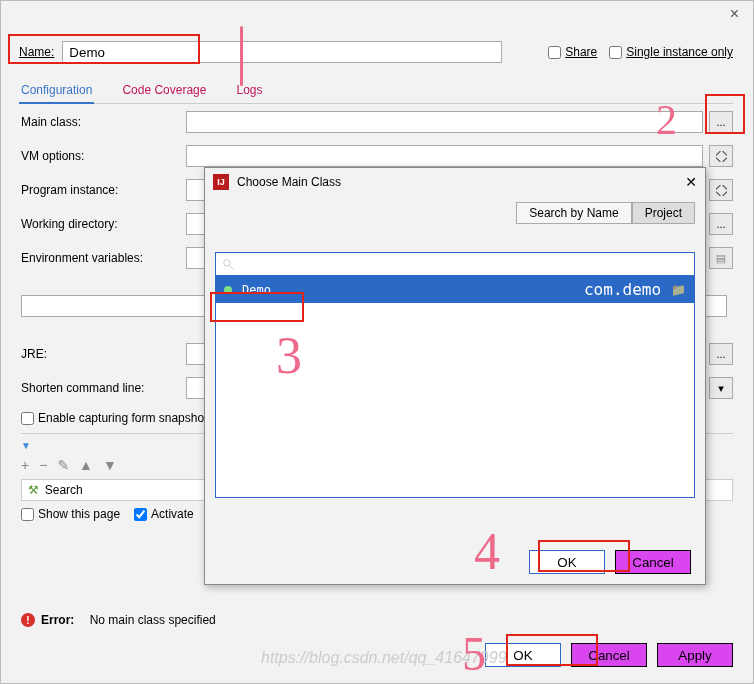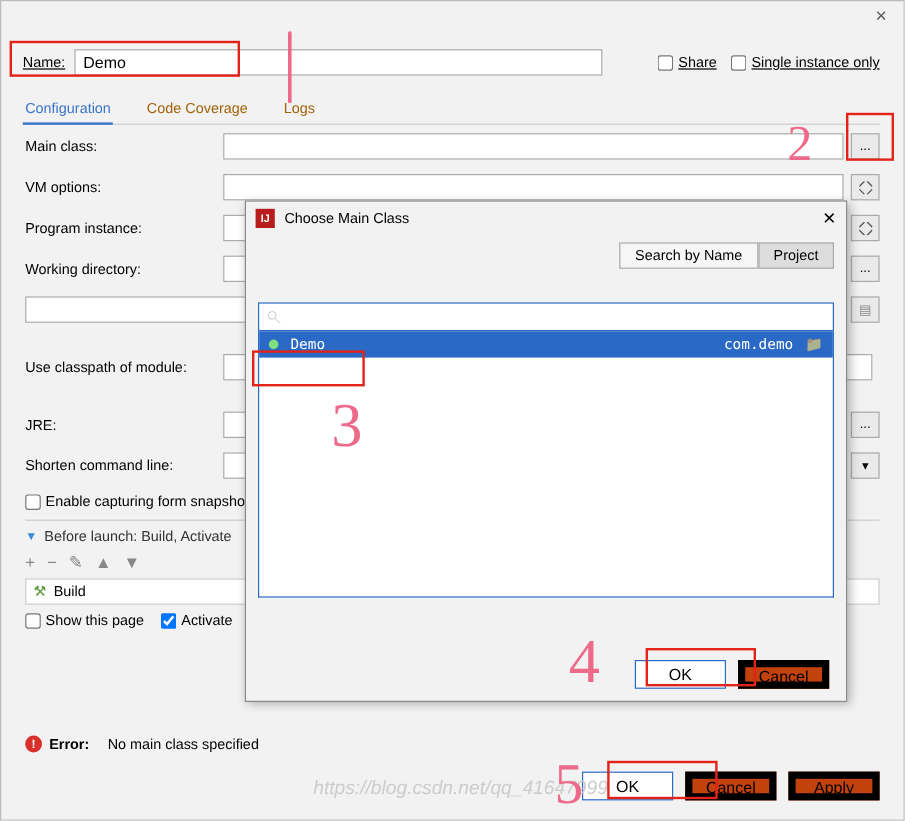--- a/index.html
+++ b/index.html
@@ -6,57 +6,57 @@
 body { background: #fff; width: 754px; height: 684px; position: relative; overflow: hidden; font-size: 12px; color: #000; }
 .window { position: absolute; inset: 0; border: 1px solid #bbb; background: #f2f2f2; }
 .close-x { position: absolute; top: 4px; right: 14px; font-size: 16px; color: #555; }
 .name-row { position: absolute; top: 40px; left: 18px; right: 20px; display: flex; align-items: center; gap: 8px; }
 .name-row label { text-decoration: underline; }
 .name-input { width: 440px; height: 22px; border: 1px solid #aaa; background: #fff; padding: 0 6px; }
 .chk-row { margin-left: auto; display: flex; gap: 12px; align-items: center; }
 .chk { display: flex; align-items: center; gap: 4px; }
 .chk input { width: 13px; height: 13px; }
 .tabs { position: absolute; top: 80px; left: 18px; right: 20px; display: flex; gap: 26px; border-bottom: 1px solid #ccc; padding-bottom: 4px; }
-.tab { color: #a16207; padding: 2px 2px; }
+.tab { color: #be185d; padding: 2px 2px; }
 .tab.active { color: #3a74c8; border-bottom: 2px solid #3a74c8; margin-bottom: -5px; }
 .form { position: absolute; top: 110px; left: 20px; right: 20px; }
 .frow { display: flex; align-items: center; margin-bottom: 12px; height: 22px; }
 .frow .lbl { width: 165px; }
 .frow .inp { flex: 1; height: 22px; border: 1px solid #aaa; background: #fff; margin-right: 6px; }
 .sbtn { width: 24px; height: 22px; border: 1px solid #aaa; background: #eaeaea; display: inline-flex; align-items: center; justify-content: center; font-size: 11px; }
 .sbtn.expand svg { width: 11px; height: 11px; }
 hr.sep { border: none; border-top: 1px solid #ccc; margin: 8px 0 6px; }
 .before-header { color: #333; display: flex; align-items: center; gap: 6px; font-size: 12px; }
 .before-header .tri { color: #3a8adc; font-size: 10px; }
 .toolbar { display: flex; gap: 10px; margin: 6px 0; color: #888; font-size: 14px; }
 .build-row { background: #fff; border: 1px solid #ccc; padding: 3px 6px; display: flex; align-items: center; gap: 6px; }
 .build-row .ham { color: #5a9a3a; }
 .after-chk { display: flex; gap: 14px; margin-top: 6px; }
 .err { position: absolute; bottom: 56px; left: 20px; display: flex; align-items: center; gap: 6px; }
 .err-ic { width: 14px; height: 14px; border-radius: 50%; background: #d9302c; color: #fff; display: flex; align-items: center; justify-content: center; font-size: 10px; font-weight: bold; }
 .btns { position: absolute; bottom: 16px; right: 20px; display: flex; gap: 10px; }
-.btn { min-width: 76px; height: 24px; border: 6px solid #000000; background: #c2410c; }
+.btn { min-width: 76px; height: 24px; border: 1px solid #000000; background: #d946ef; }
 .btn.primary { border: 1px solid #2a6ac6; background: #fff; }
 .watermark { position: absolute; bottom: 16px; left: 260px; color: #ccc; font-size: 16px; font-style: italic; pointer-events: none; }
 
 
 .modal { position: absolute; top: 167px; left: 204px; width: 502px; height: 418px; background: #f2f2f2; border: 1px solid #888; box-shadow: 2px 2px 8px rgba(0,0,0,.3); }
 .modal-title { display: flex; align-items: center; gap: 8px; padding: 6px 8px; }
 .modal-title .ij { width: 16px; height: 16px; background: #b91c1c; color: #fff; display: flex; align-items: center; justify-content: center; font-size: 9px; font-weight: bold; }
 .modal-close { margin-left: auto; font-size: 14px; }
 .modal-tabs { display: flex; margin: 6px 10px 0; justify-content: flex-end; }
 .mtab { border: 1px solid #aaa; padding: 3px 12px; background: #f6f6f6; font-size: 12px; }
 .mtab.inactive { background: #ddd; }
 .inc-chk { position: absolute; top: 68px; right: 12px; display: flex; align-items: center; gap: 4px; }
 .search-wrap { margin: 28px 10px 0; border: 1px solid #2a6ac6; background: #fff; height: 24px; display: flex; align-items: center; padding: 0 6px; }
 .search-wrap svg { width: 13px; height: 13px; opacity: .5; }
 .result-list { margin: 0 10px; background: #fff; border: 1px solid #2a6ac6; border-top: none; height: 222px; }
 .result-item { background: #2a6ac6; color: #fff; display: flex; align-items: center; padding: 4px 8px; gap: 10px; }
 .result-item .cls-ic { width: 8px; height: 8px; border-radius: 50%; background: #7fe07f; }
-.result-item .pkg { margin-left: auto; font-family: monospace; font-size: 12px; }
+.result-item .pkg { margin-left: auto; font-family: monospace; font-size: 16px; }
 .modal-btns { position: absolute; bottom: 10px; right: 14px; display: flex; gap: 10px; }
 
 
 .ann-box { position: absolute; border: 2px solid #e2231a; pointer-events: none; }
 .ann-txt { position: absolute; font-family: "Comic Sans MS", cursive; color: #ed6a8a; font-size: 42px; pointer-events: none; }
 .ann-line { position: absolute; background: #ed6a8a; pointer-events: none; }
 </style>
 </head>
 <body>
 
@@ -107,58 +107,57 @@
             <path d="M0 4 L4 0 M6 0 L10 4 M0 6 L4 10 M6 10 L10 6" stroke="#555" fill="none"></path>
           </svg>
         </button>
       </div>
     <div class="frow">
         <span class="lbl">Working directory:</span>
         <input class="inp" style="">
         <button class="sbtn">...</button>
       </div>
     <div class="frow">
+        <span class="lbl">Environment variables:</span>
         <input class="inp" style="">
         <button class="sbtn" style="color:#888">▤</button>
       </div>
     <div style="height:14px"></div>
     <div class="frow">
-        <span class="lbl">Use classpath of module:</span>
         <input class="inp" style="">
       </div>
     <div style="height:14px"></div>
     <div class="frow">
         <span class="lbl">JRE:</span>
         <input class="inp" style="">
         <button class="sbtn">...</button>
       </div>
     <div class="frow">
         <span class="lbl">Shorten command line:</span>
         <input class="inp" style="">
         <button class="sbtn">▾</button>
       </div>
     <label class="chk">
         <input type="checkbox" style="">
         <span>Enable capturing form snapshots</span>
       </label>
     <hr class="sep">
     <div class="before-header">
         <span class="tri">▼</span>
-        <span>Before launch: Build, Activate</span>
       </div>
     <div class="toolbar">
       <span>+</span>
       <span>−</span>
       <span>✎</span>
       <span>▲</span>
       <span>▼</span>
     </div>
     <div class="build-row">
         <span class="ham">⚒</span>
-        <span>Build</span>
+        <span>Search</span>
       </div>
     <div class="after-chk">
       <label class="chk">
           <input type="checkbox" style="">
           <span>Show this page</span>
         </label>
       <label class="chk">
           <input type="checkbox" checked="" style="">
           <span>Activate</span>
         </label>

